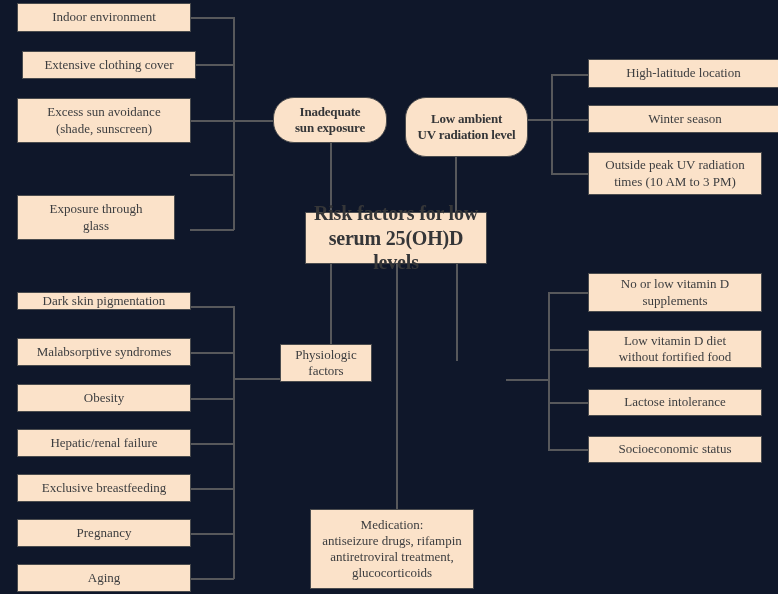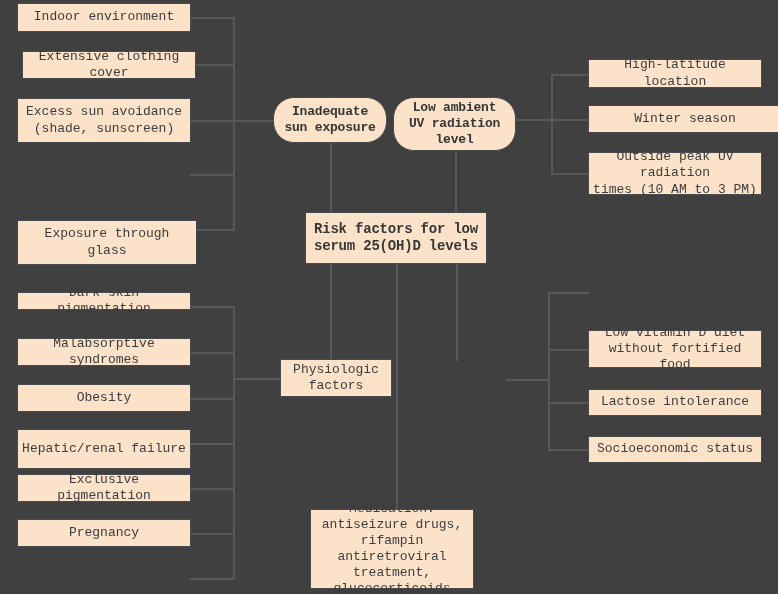--- a/index.html
+++ b/index.html
@@ -1,36 +1,36 @@
 <!DOCTYPE html>
 <html><head>
 <meta charset="utf-8">
 <style>
   html,body{margin:0;padding:0;background:#ffffff;}
   #canvas{
     position:relative;
     width:778px;height:594px;
-    background:#404040;
-    font-family:Liberation Mono, monospace;
+    background:#0f172a;
+    font-family:Liberation Serif, serif;
     overflow:hidden;
   }
   .box{
     position:absolute;
     box-sizing:border-box;
     background:var(--fill,#fbe2c9);
     border:1.5px solid var(--border,#4a4b4d);
     display:flex;align-items:center;justify-content:center;
     text-align:center;
     white-space:pre-line;
     font-size:13px;line-height:1.24;
     color:var(--text,#3c3d3f);
     padding:1px 4px;
   }
   .hub{font-weight:bold;letter-spacing:-0.2px;color:#353638;border-radius:21px;}
-  .title{font-weight:bold;font-size:14px;letter-spacing:-0.2px;color:#353638;}
+  .title{font-weight:bold;font-size:20px;letter-spacing:-0.2px;color:#353638;}
   .ln{position:absolute;background:var(--line,#57585b);}
 </style>
 </head>
 <body>
 
 <div id="canvas" style="--fill: #fbe2c9; --border: #4a4b4d; --line: #57585b; --text: #3c3d3f;">
 
   <div class="ln" style="left:233px;top:17px;width:1.5px;height:213px"></div>
   <div class="ln" style="left:190px;top:17px;width:44px;height:1.5px"></div>
   <div class="ln" style="left:190px;top:64px;width:44px;height:1.5px"></div>
@@ -64,46 +64,49 @@
   <div class="ln" style="left:548px;top:292px;width:1.5px;height:158px"></div>
   <div class="ln" style="left:548px;top:292px;width:41px;height:1.5px"></div>
   <div class="ln" style="left:548px;top:349px;width:41px;height:1.5px"></div>
   <div class="ln" style="left:548px;top:402px;width:41px;height:1.5px"></div>
   <div class="ln" style="left:548px;top:449px;width:41px;height:1.5px"></div>
 
   <div class="box" style="left:17px;top:3px;width:174px;height:29px">Indoor environment</div>
   <div class="box" style="left:22px;top:51px;width:174px;height:28px">Extensive clothing cover</div>
   <div class="box" style="left:17px;top:98px;width:174px;height:45px">Excess sun avoidance
 (shade, sunscreen)</div>
-  <div class="box" style="left:17px;top:220px;width:180px;height:45px">Exposure through
+  <div class="box" style="left:17px;top:195px;width:158px;height:45px">Exposure through
 glass</div>
 
   <div class="box hub" style="left:273px;top:97px;width:114px;height:46px">Inadequate
 sun exposure</div>
-  <div class="box hub" style="left:393px;top:97px;width:123px;height:54px">Low ambient
+  <div class="box hub" style="left:405px;top:97px;width:123px;height:60px">Low ambient
 UV radiation level</div>
 
-  <div class="box" style="left:588px;top:59px;width:174px;height:29px">High-latitude location</div>
+  <div class="box" style="left:588px;top:59px;width:191px;height:29px">High-latitude location</div>
   <div class="box" style="left:588px;top:105px;width:194px;height:28px">Winter season</div>
   <div class="box" style="left:588px;top:152px;width:174px;height:43px">Outside peak UV radiation
 times (10 AM to 3 PM)</div>
 
   <div class="box title" style="left:305px;top:212px;width:182px;height:52px">Risk factors for low
 serum 25(OH)D levels</div>
 
   <div class="box" style="left:17px;top:292px;width:174px;height:18px">Dark skin pigmentation</div>
   <div class="box" style="left:17px;top:338px;width:174px;height:28px">Malabsorptive syndromes</div>
   <div class="box" style="left:17px;top:384px;width:174px;height:28px">Obesity</div>
-  <div class="box" style="left:17px;top:429px;width:174px;height:40px">Hepatic/renal failure</div>
-  <div class="box" style="left:17px;top:474px;width:174px;height:28px">Exclusive pigmentation</div>
+  <div class="box" style="left:17px;top:429px;width:174px;height:28px">Hepatic/renal failure</div>
+  <div class="box" style="left:17px;top:474px;width:174px;height:28px">Exclusive breastfeeding</div>
   <div class="box" style="left:17px;top:519px;width:174px;height:28px">Pregnancy</div>
+  <div class="box" style="left:17px;top:564px;width:174px;height:28px">Aging</div>
 
-  <div class="box" style="left:280px;top:359px;width:112px;height:38px">Physiologic
+  <div class="box" style="left:280px;top:344px;width:92px;height:38px">Physiologic
 factors</div>
 
+  <div class="box" style="left:588px;top:273px;width:174px;height:39px">No or low vitamin D
+supplements</div>
   <div class="box" style="left:588px;top:330px;width:174px;height:38px">Low vitamin D diet
 without fortified food</div>
   <div class="box" style="left:588px;top:389px;width:174px;height:27px">Lactose intolerance</div>
   <div class="box" style="left:588px;top:436px;width:174px;height:27px">Socioeconomic status</div>
 
   <div class="box" style="left:310px;top:509px;width:164px;height:80px">Medication:
 antiseizure drugs, rifampin
 antiretroviral treatment,
 glucocorticoids</div>
 

